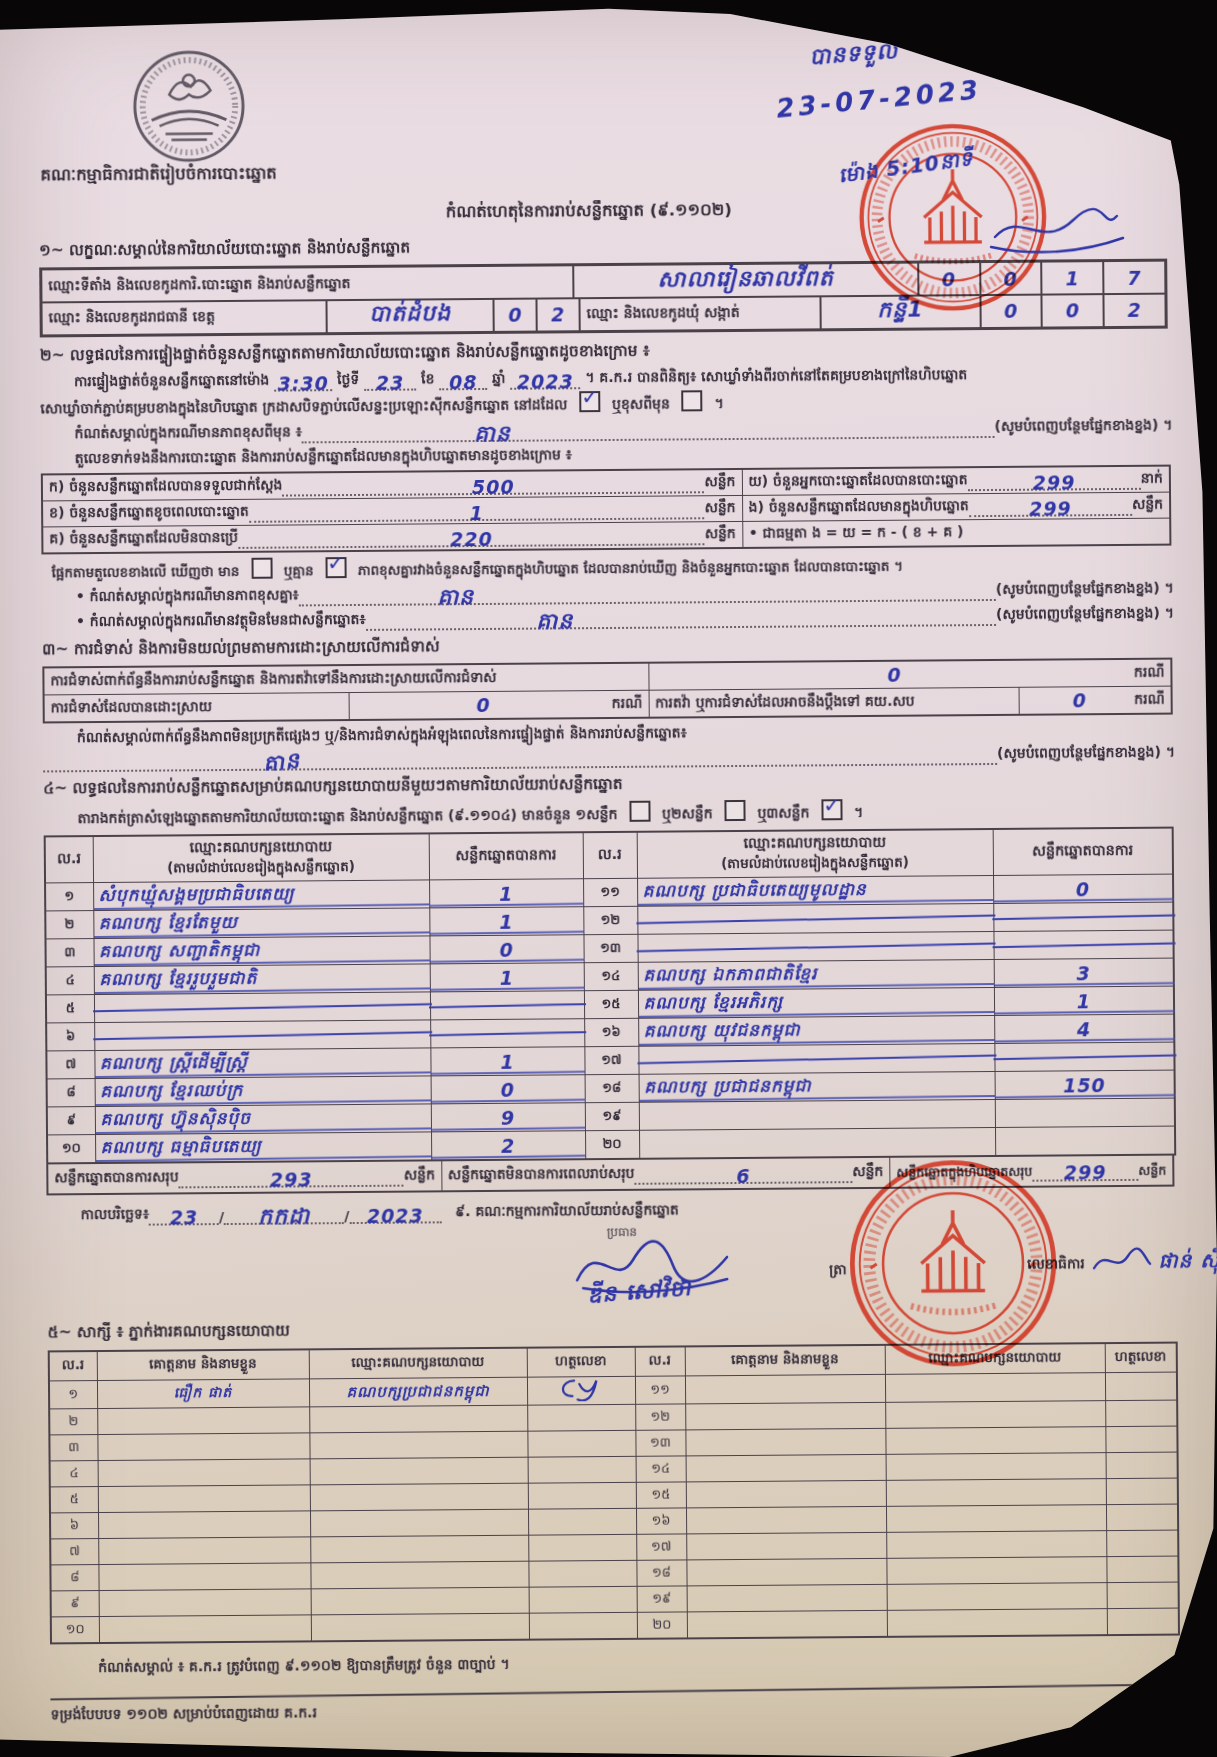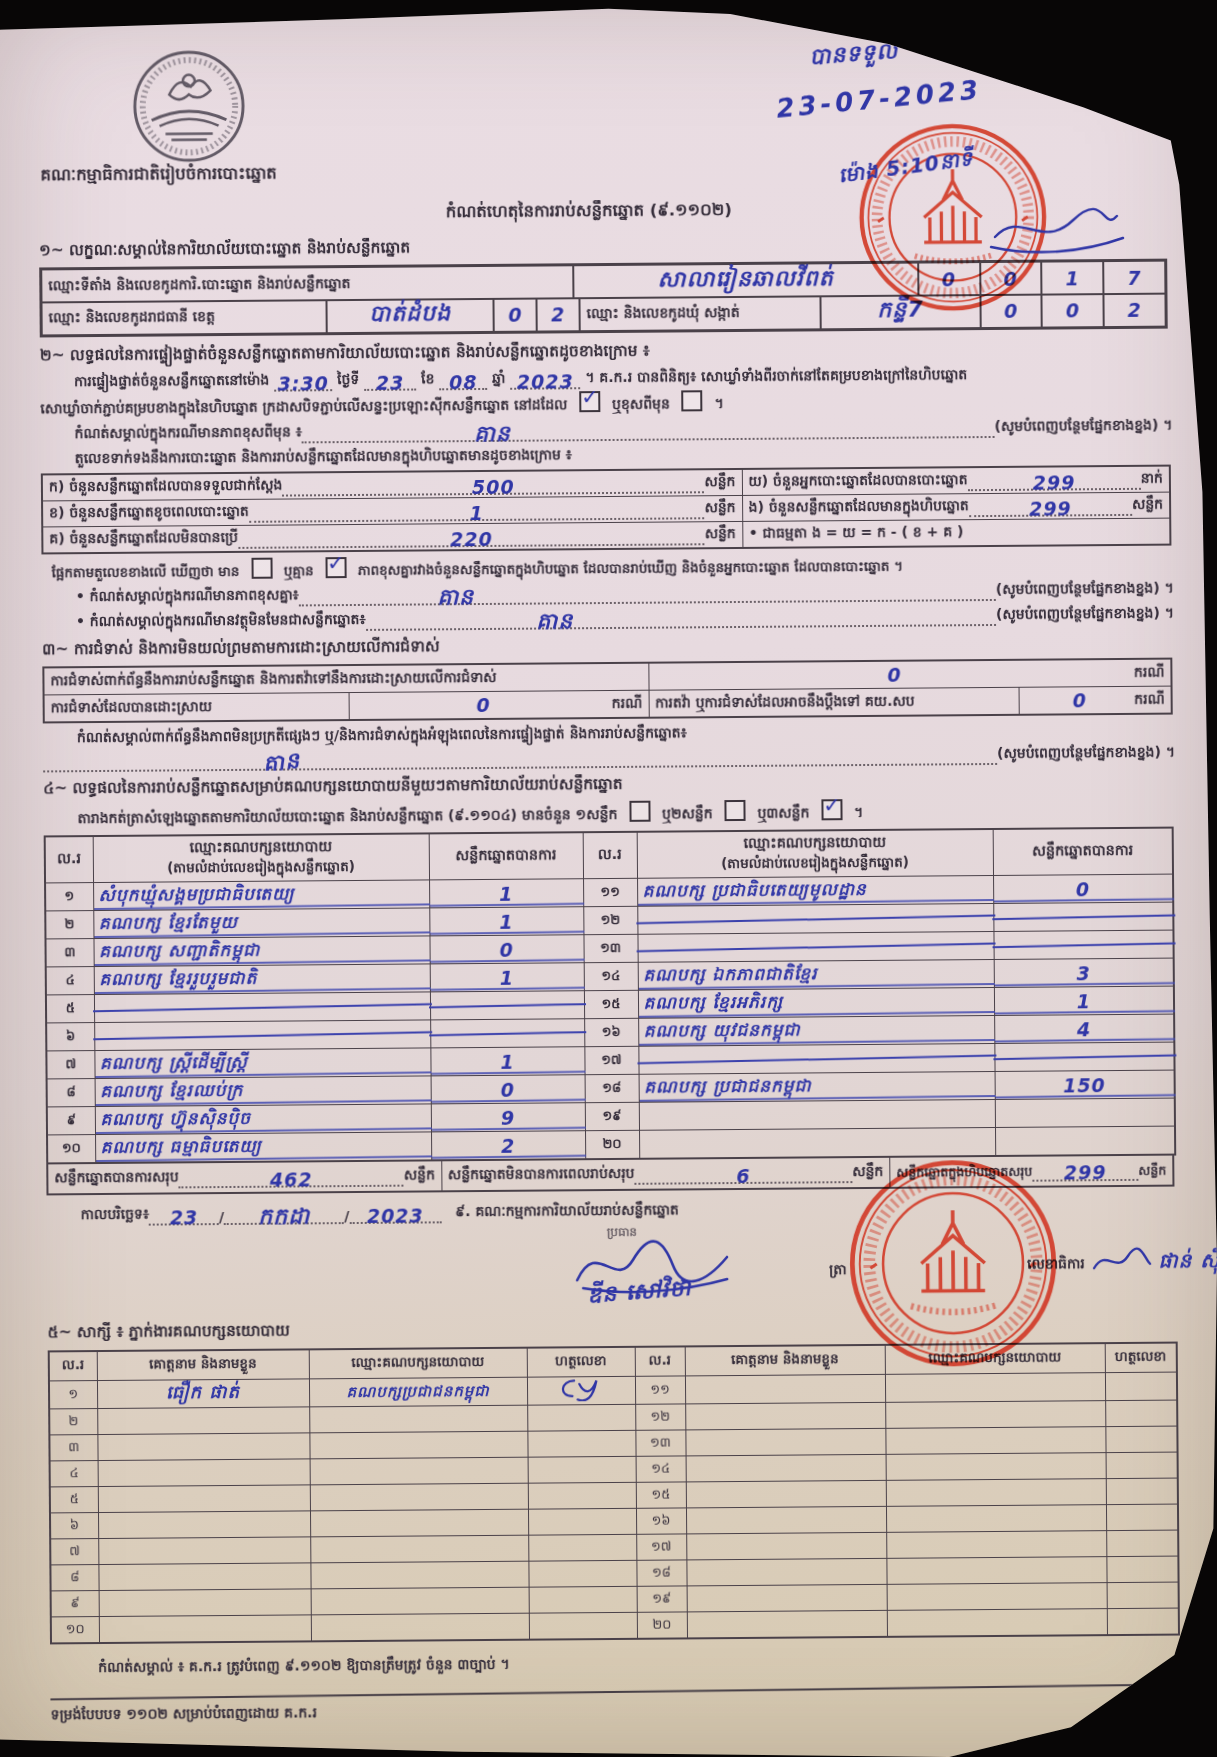--- a/index.html
+++ b/index.html
@@ -138,21 +138,21 @@
          <span class="hw big">បាត់ដំបង</span>
        </div>
        <div class="r1cell digit" style="width:43px;">
               <span class="hw n">0</span>
             </div>
        <div class="r1cell digit" style="width:43px;">
               <span class="hw n">2</span>
             </div>
        <div class="r1cell lbl nowrap" style="width:242px;">ឈ្មោះ និងលេខកូដឃុំ សង្កាត់</div>
        <div class="r1cell digit" style="width:160px;">
-         <span class="hw big">កន្ទឺ7</span>
+         <span class="hw big">កន្ទឺ1</span>
        </div>
        <div class="r1cell digit" style="width:62px;">
               <span class="hw n">0</span>
             </div>
        <div class="r1cell digit" style="width:62px;">
               <span class="hw n">0</span>
             </div>
        <div class="r1cell digit" style="width:62px;">
               <span class="hw n">2</span>
             </div>
@@ -413,21 +413,21 @@
        <td class="no">២០</td>
        <td class="nm"></td>
        <td class="vt"></td>
      </tr>
    </tbody>
         </table>
 
    <div class="totals" style="width:1128px;box-sizing:border-box;">
      <div class="lbl flex nowrap" style="width:395px;">
        <span>សន្លឹកឆ្នោតបានការសរុប</span>
-       <span class="fill grow"><span class="hw n">462</span></span>
+       <span class="fill grow"><span class="hw n">293</span></span>
        <span>សន្លឹក</span>
           </div>
      <div class="lbl flex nowrap" style="width:450px;">
        <span>សន្លឹកឆ្នោតមិនបានការពេលរាប់សរុប</span>
        <span class="fill grow"><span class="hw n">6</span></span>
        <span>សន្លឹក</span>
           </div>
      <div class="lbl flex nowrap" style="width:283px;font-size:12.6px;">
        <span>សន្លឹកឆ្នោតក្នុងហិបឆ្នោតសរុប</span>
        <span class="fill grow"><span class="hw n">299</span></span>
@@ -496,21 +496,21 @@
        <th>គោត្តនាម និងនាមខ្លួន</th>
        <th>ឈ្មោះគណបក្សនយោបាយ</th>
        <th>ហត្ថលេខា</th>
        <th>ល.រ</th>
        <th>គោត្តនាម និងនាមខ្លួន</th>
        <th>ឈ្មោះគណបក្សនយោបាយ</th>
        <th>ហត្ថលេខា</th>
      </tr>
      <tr>
        <td>១</td>
-       <td><span class="hw" style="font-size:18px;">ធឿក ផាត់</span></td>
+       <td><span class="hw" style="font-size:14px;">ធឿក ផាត់</span></td>
        <td><span class="hw" style="font-size:15px;">គណបក្សប្រជាជនកម្ពុជា</span></td>
        <td>
          <svg width="52" height="24" viewBox="0 0 60 28" fill="none" stroke="#3036a6" stroke-width="2.6" stroke-linecap="round">
            <path d="M22 4 C 6 4, 4 22, 20 22 M28 8 C 34 20, 42 20, 48 4 C 44 24, 36 30, 26 26"></path>
          </svg></td>
        <td>១១</td>
        <td></td>
        <td></td>
        <td></td>
      </tr>

